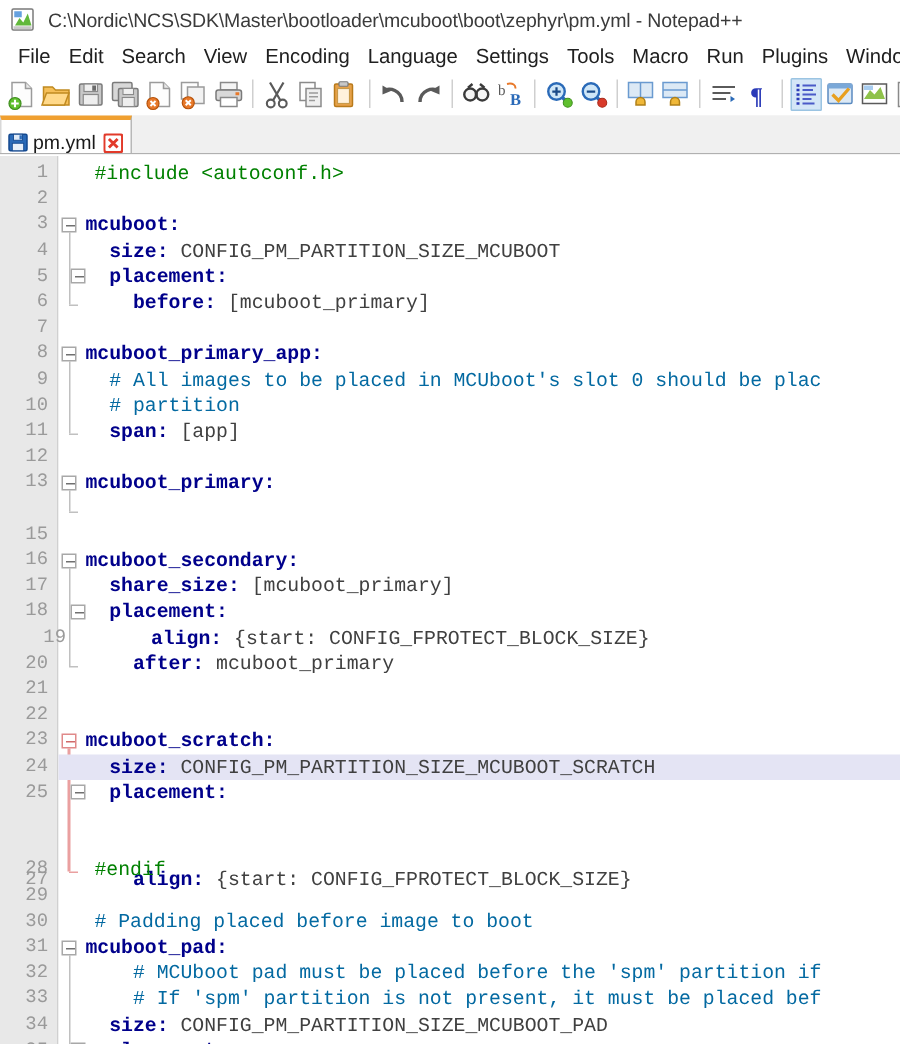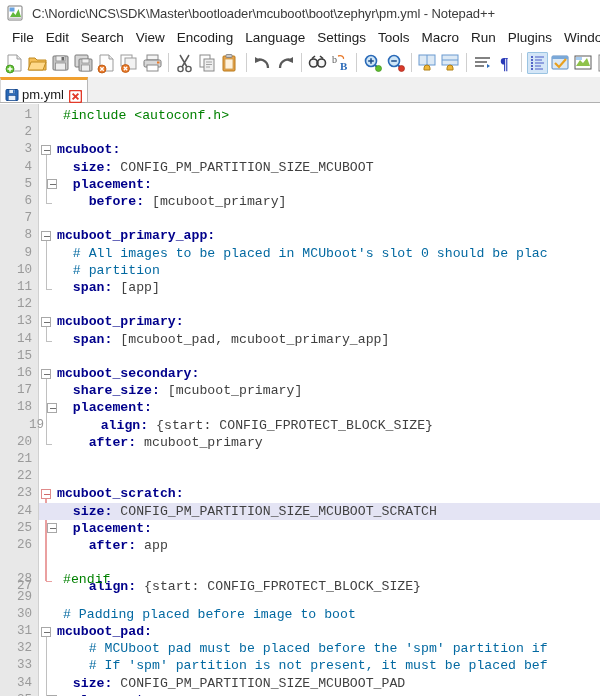--- a/index.html
+++ b/index.html
@@ -388,37 +388,35 @@
         <div class="row" style="top: 89px;"><div class="lnum">6</div><div class="ctext"><span class="key">    before:</span><span class="pln"> [mcuboot_primary]</span></div></div>
         <div class="row" style="top: 106.2px;"><div class="lnum">7</div><div class="ctext"></div></div>
         <div class="row" style="top: 123.4px;"><div class="lnum">8</div><div class="ctext"><span class="key">mcuboot_primary_app:</span></div></div>
         <div class="foldbox" style="top: 126.9px;"></div>
         <div class="row" style="top: 140.6px;"><div class="lnum">9</div><div class="ctext"><span class="cm">  # All images to be placed in MCUboot's slot 0 should be plac</span></div></div>
         <div class="row" style="top: 157.8px; padding-left: 34px;"><div class="lnum">10</div><div class="ctext"><span class="cm">  # partition</span></div></div>
         <div class="row" style="top: 175px;"><div class="lnum">11</div><div class="ctext"><span class="key">  span:</span><span class="pln"> [app]</span></div></div>
         <div class="row" style="top: 192.2px;"><div class="lnum">12</div><div class="ctext"></div></div>
         <div class="row" style="top: 209.4px;"><div class="lnum">13</div><div class="ctext"><span class="key">mcuboot_primary:</span></div></div>
         <div class="foldbox" style="top: 212.9px;"></div>
-        <div class="row" style="top: 226.6px;"><div class="lnum">14</div><div class="ctext"><span class="key">  span:</span><span class="pln"> [mcuboot_pad, mcuboot_primary_app]</span></div></div>
         <div class="row" style="top: 243.8px;"><div class="lnum">15</div><div class="ctext"></div></div>
         <div class="row" style="top: 261px;"><div class="lnum">16</div><div class="ctext"><span class="key">mcuboot_secondary:</span></div></div>
         <div class="foldbox" style="top: 264.5px;"></div>
         <div class="row" style="top: 278.2px;"><div class="lnum">17</div><div class="ctext"><span class="key">  share_size:</span><span class="pln"> [mcuboot_primary]</span></div></div>
         <div class="row" style="top: 295.4px;"><div class="lnum">18</div><div class="ctext"><span class="key">  placement:</span></div></div>
         <div class="foldbox" style="top: 298.9px; left: 47px;"></div>
         <div class="row" style="top: 312.6px; margin-left: 12px;"><div class="lnum">19</div><div class="ctext"><span class="key">    align:</span><span class="pln"> {start: CONFIG_FPROTECT_BLOCK_SIZE}</span></div></div>
         <div class="row" style="top: 329.8px;"><div class="lnum">20</div><div class="ctext"><span class="key">    after:</span><span class="pln"> mcuboot_primary</span></div></div>
         <div class="row" style="top: 347px;"><div class="lnum">21</div><div class="ctext"></div></div>
         <div class="row" style="top: 364.2px;"><div class="lnum">22</div></div>
         <div class="row" style="top: 381.4px;"><div class="lnum">23</div><div class="ctext"><span class="key">mcuboot_scratch:</span></div></div>
         <div class="foldbox red" style="top: 384.9px;"></div>
         <div class="row cur" style="top: 398.6px;"><div class="hl"></div><div class="lnum">24</div><div class="ctext"><span class="key">  size:</span><span class="pln"> CONFIG_PM_PARTITION_SIZE_MCUBOOT_SCRATCH</span></div></div>
         <div class="row" style="top: 415.8px;"><div class="lnum">25</div><div class="ctext"><span class="key">  placement:</span></div></div>
         <div class="foldbox" style="top: 419.3px; left: 47px;"></div>
-        <div class="row" style="top: 433px;"><div class="lnum">26</div><div class="ctext"><span class="key">    after:</span><span class="pln"> app</span></div></div>
         <div class="row" style="top: 474px;"><div class="lnum">27</div><div class="ctext"><span class="key">    align:</span><span class="pln"> {start: CONFIG_FPROTECT_BLOCK_SIZE}</span></div></div>
         <div class="row" style="top: 467.4px; padding-left: 17px;"><div class="lnum">28</div><div class="ctext" style="left: 63px;"><span class="pp">#endif</span></div></div>
         <div class="row" style="top: 484.6px;"><div class="lnum">29</div><div class="ctext"></div></div>
         <div class="row" style="top: 501.8px;"><div class="lnum">30</div><div class="ctext" style="left: 63px;"><span class="cm"># Padding placed before image to boot</span></div></div>
         <div class="row" style="top: 519px;"><div class="lnum">31</div><div class="ctext"><span class="key">mcuboot_pad:</span></div></div>
         <div class="foldbox" style="top: 522.5px;"></div>
         <div class="row" style="top: 536.2px;"><div class="lnum">32</div><div class="ctext"><span class="cm">    # MCUboot pad must be placed before the 'spm' partition if</span></div></div>
         <div class="row" style="top: 553.4px;"><div class="lnum">33</div><div class="ctext"><span class="cm">    # If 'spm' partition is not present, it must be placed bef</span></div></div>
         <div class="row" style="top: 570.6px;"><div class="lnum">34</div><div class="ctext"><span class="key">  size:</span><span class="pln"> CONFIG_PM_PARTITION_SIZE_MCUBOOT_PAD</span></div></div>
         <div class="row" style="top: 587.8px;"><div class="lnum">35</div><div class="ctext"><span class="key">  placement:</span></div></div>

